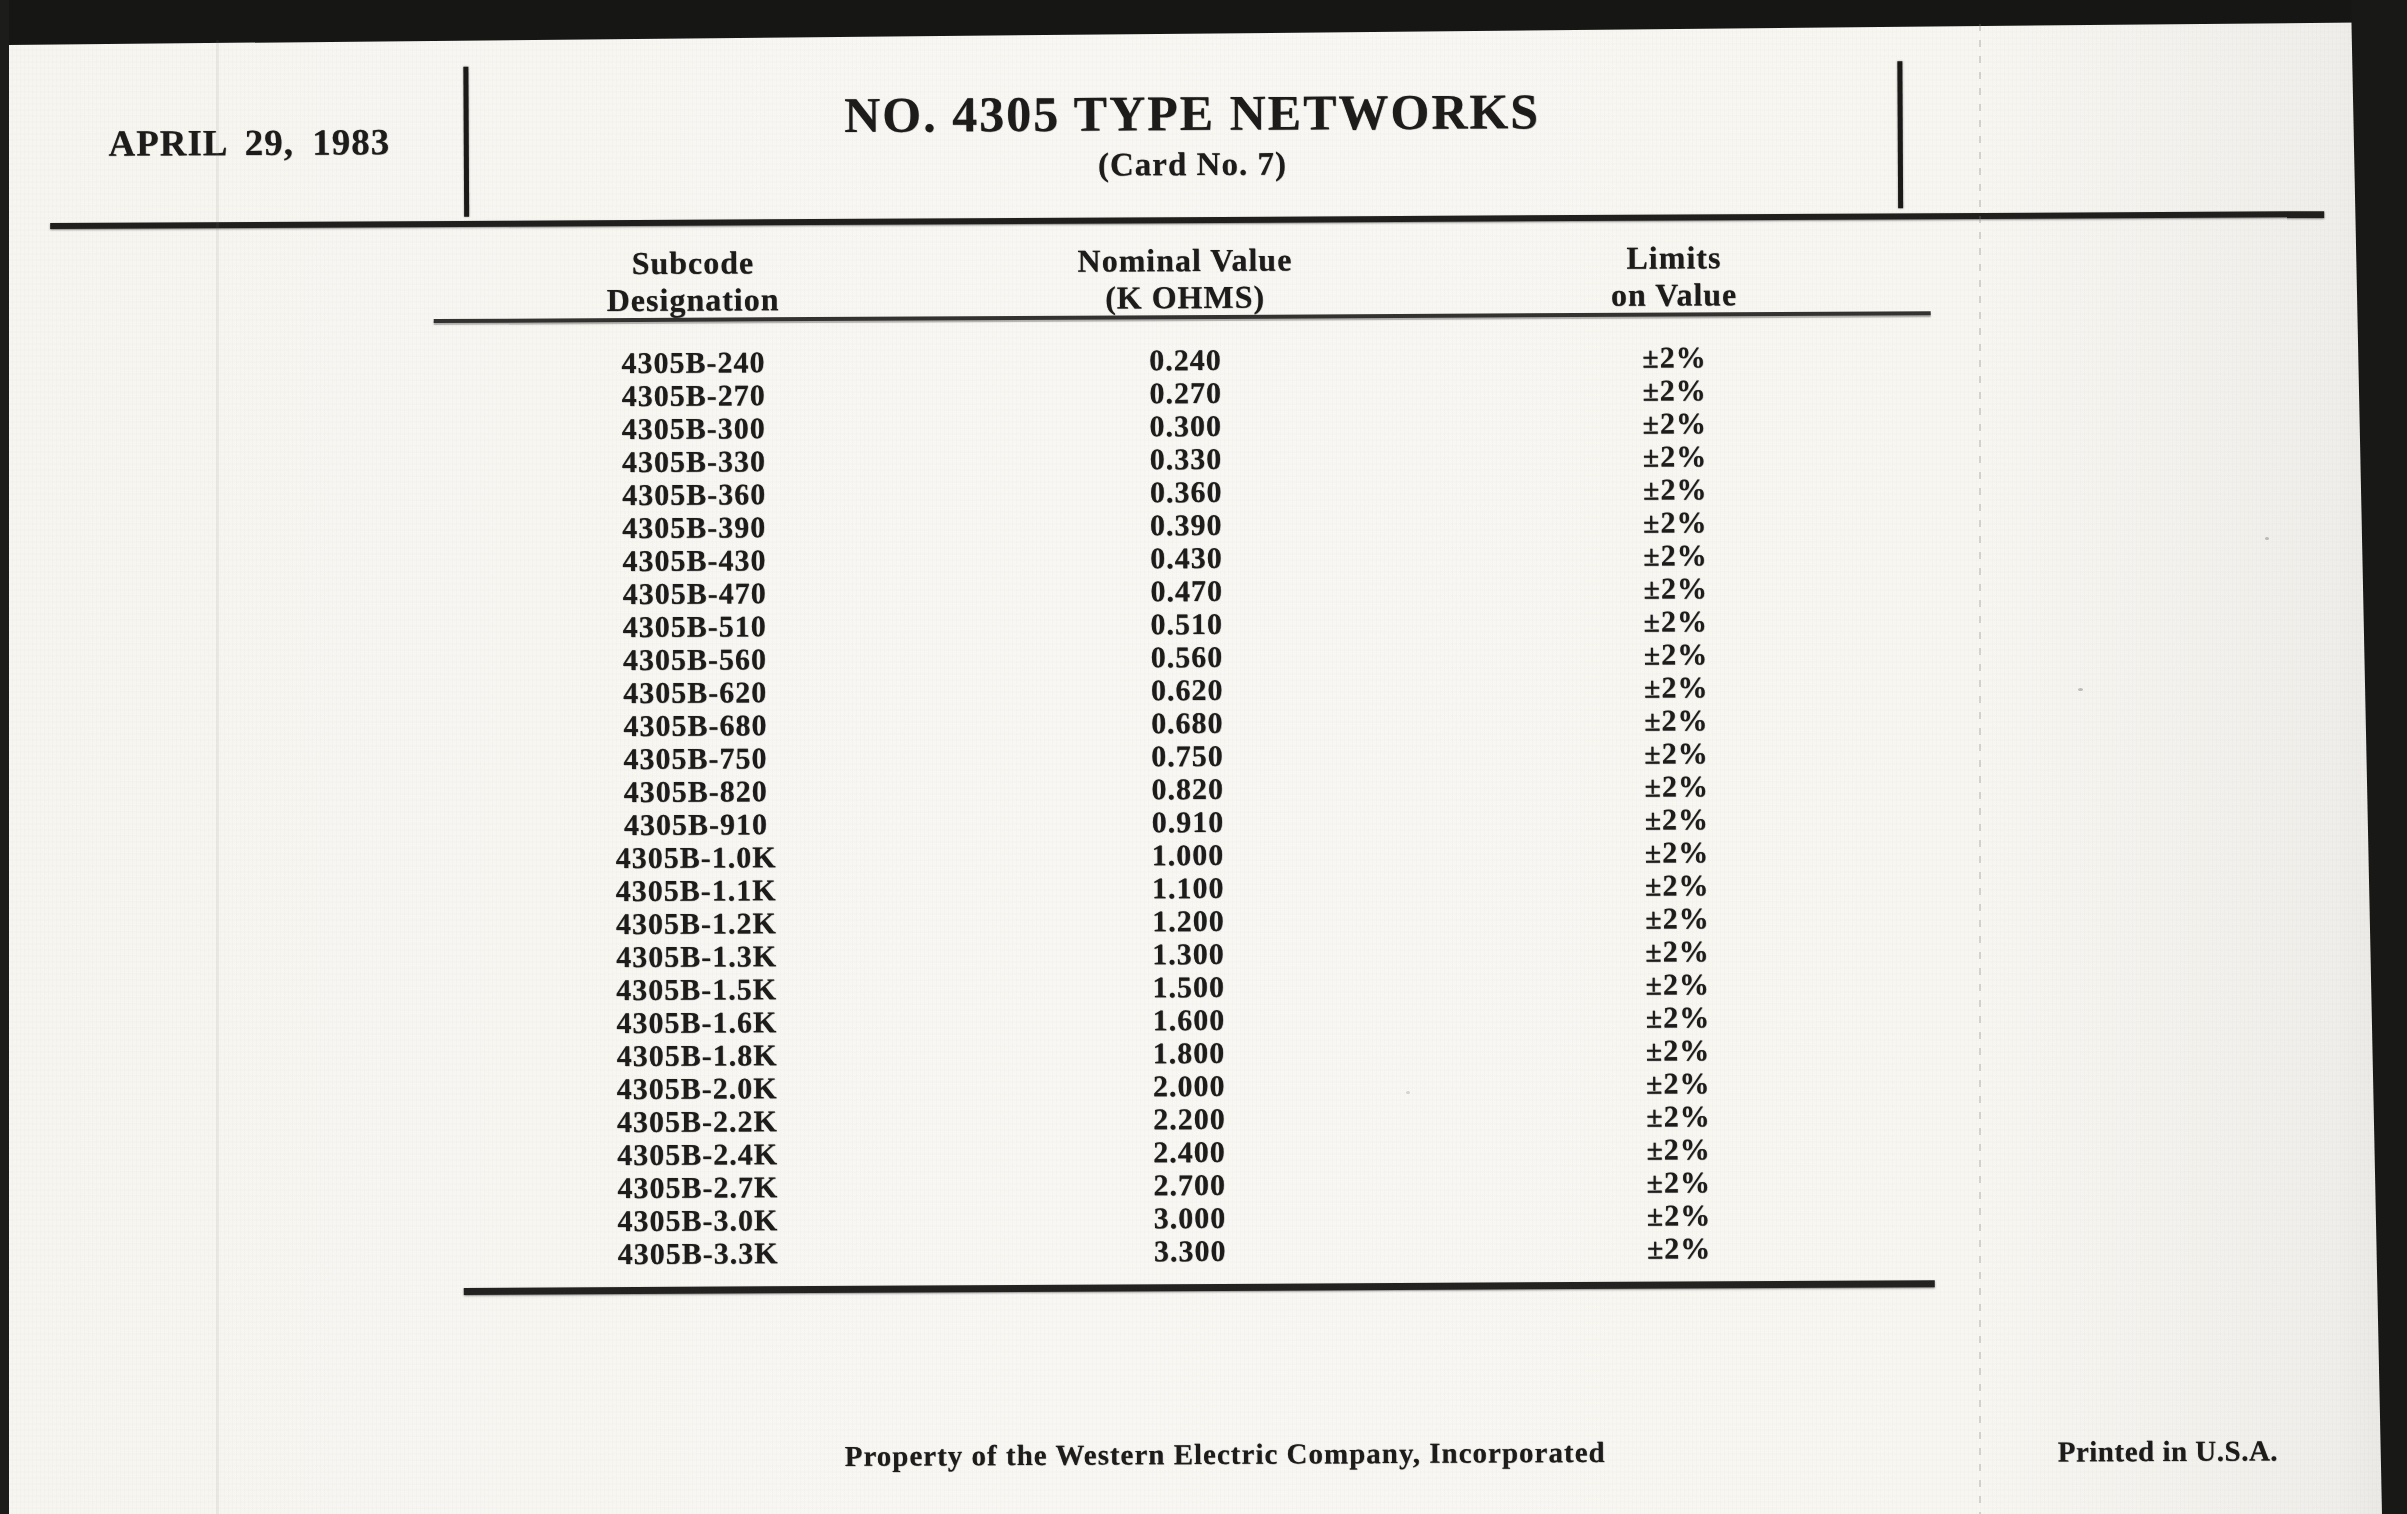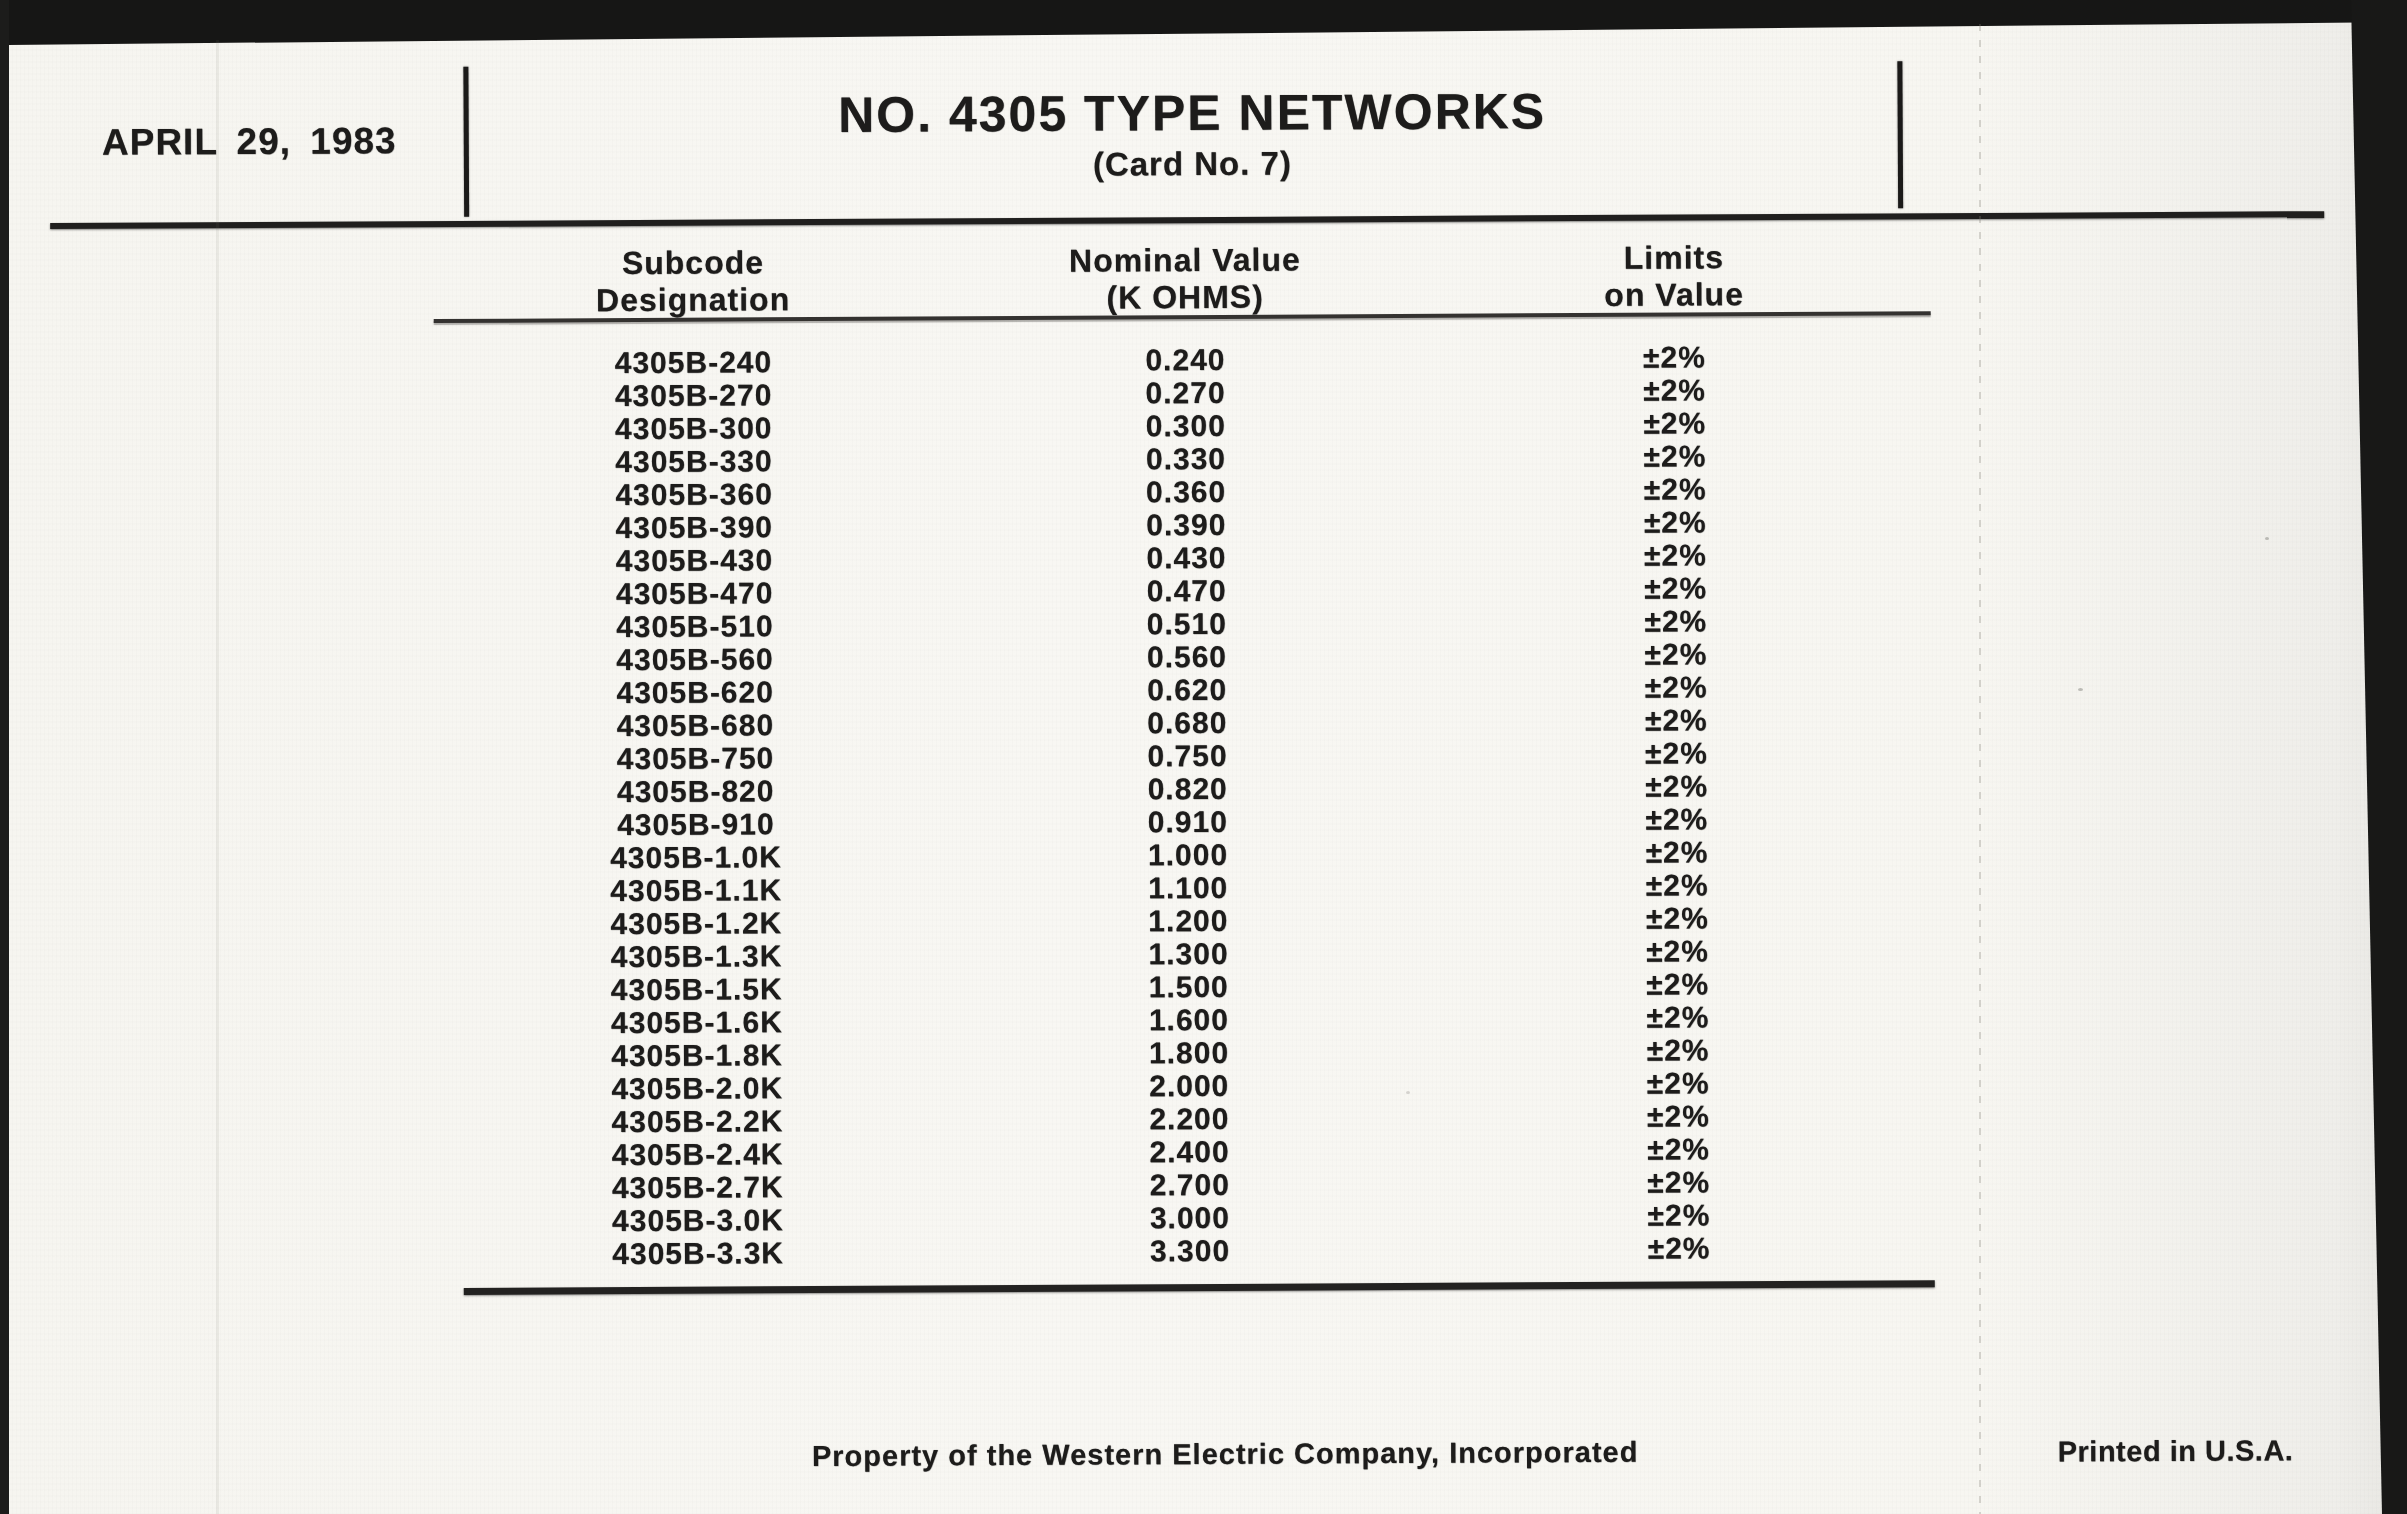--- a/index.html
+++ b/index.html
@@ -1,19 +1,19 @@
 <!DOCTYPE html>
 <html><head>
 <meta charset="utf-8">
 <style>
   html,body{margin:0;padding:0;background:#101010;}
   .stage{
     position:relative;width:2408px;height:1515px;overflow:hidden;
     background:#131313;
-    font-family:Liberation Sans, sans-serif;
+    font-family:Liberation Serif, serif;
   }
   
   .paper{
     position:absolute;left:0;top:0;width:2408px;height:1515px;
     background:
       repeating-linear-gradient(90deg, rgba(0,0,0,0.012) 0 1px, rgba(0,0,0,0) 1px 4px),
       repeating-linear-gradient(0deg, rgba(0,0,0,0.008) 0 2px, rgba(0,0,0,0) 2px 6px),
       linear-gradient(90deg, #f6f5f0 0%, #f8f7f3 45%, #f7f6f1 82%, #efeeea 97%, #e7e6e2 100%);
   }
   

